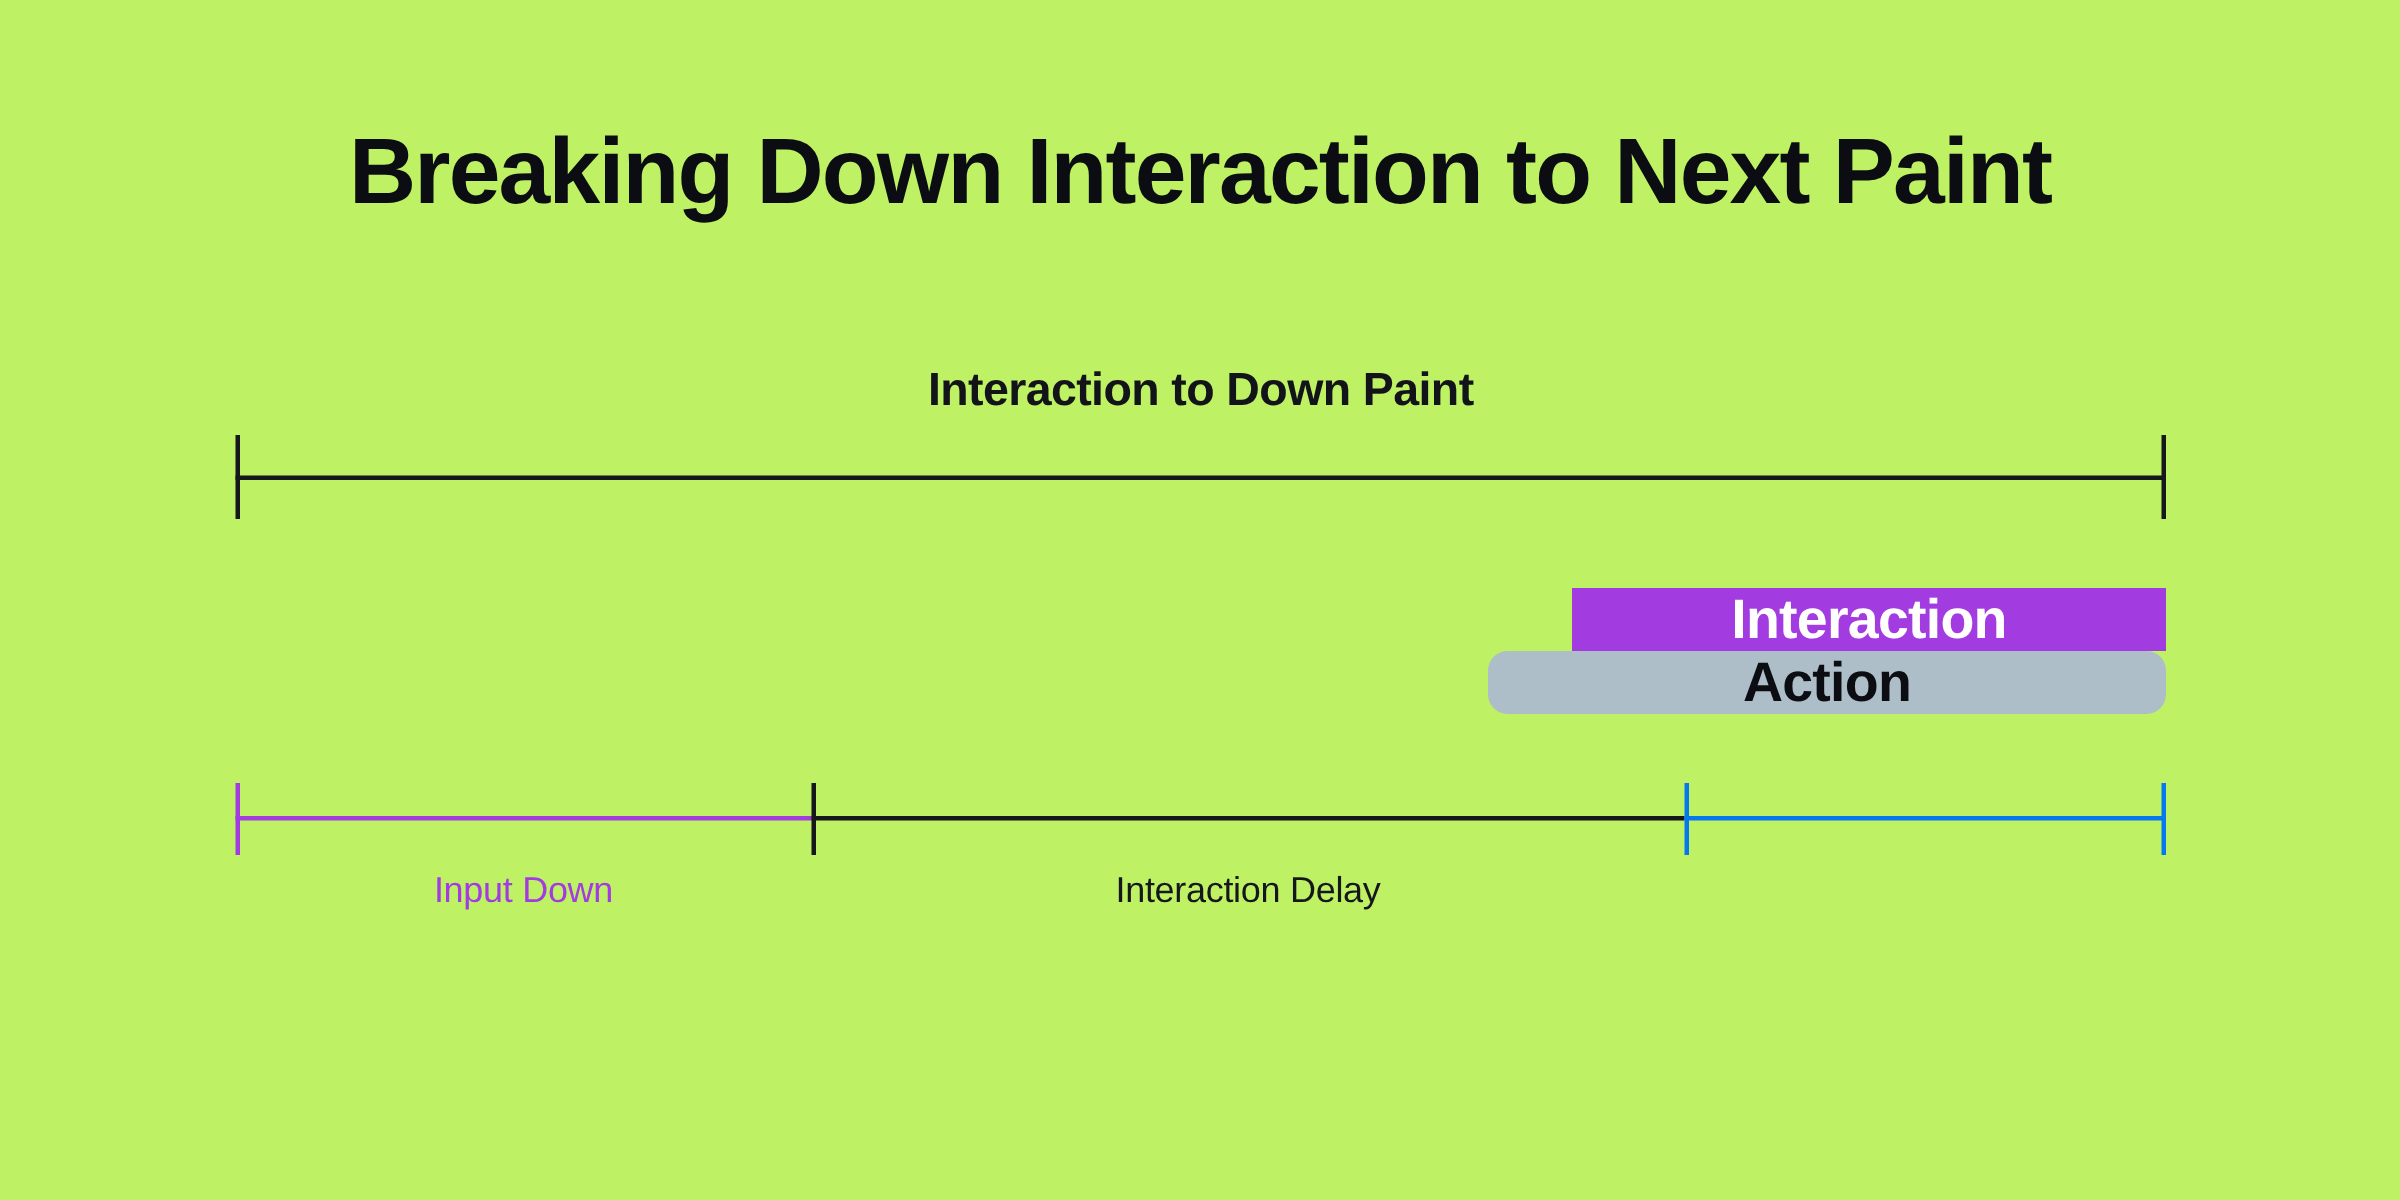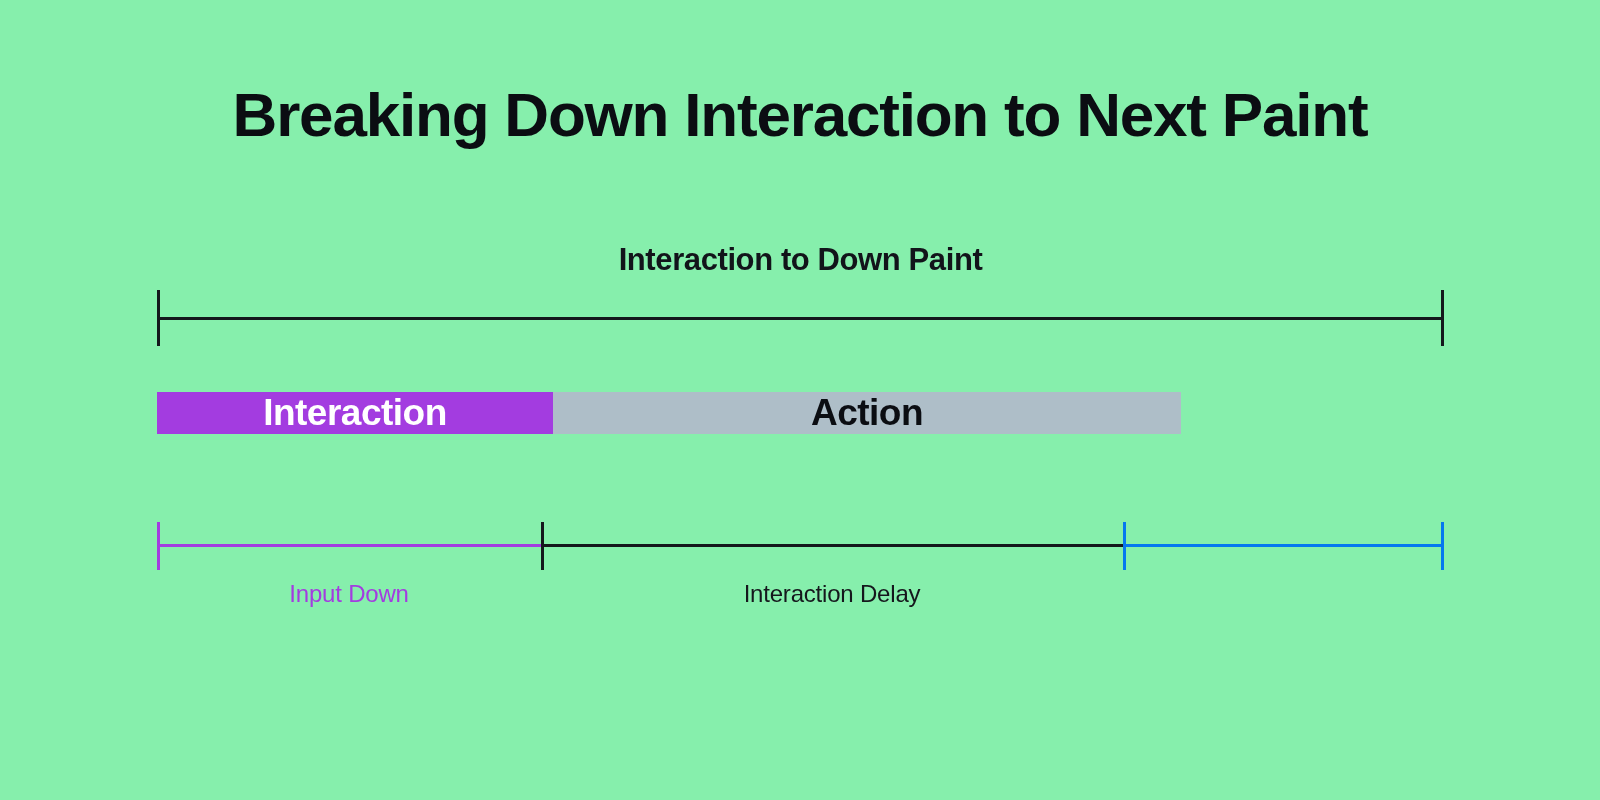--- a/index.html
+++ b/index.html
@@ -12,21 +12,21 @@
     height: 800px;
     background: #f4f5f9;
     font-family: "Liberation Sans", sans-serif;
     overflow: hidden;
   }
 
   #canvas {
     position: relative;
     width: 1600px;
     height: 800px;
-    background: #86efac;
+    background: #bef264;
   }
 
   
   #page-title {
     position: absolute;
     left: 0;
     top: 78px;
     width: 1600px;
     text-align: center;
     font-family: "Liberation Sans", sans-serif;
@@ -82,42 +82,43 @@
   }
 
   
   #phase-bar {
     position: absolute;
     left: 157px;
     top: 392px;
     width: 1287px;
     height: 86px;
     display: flex;
-    flex-direction: row;
-    align-items: flex-start;
+    flex-direction: column;
+    align-items: flex-end;
   }
   .phase-segment {
     display: flex;
     align-items: center;
     justify-content: center;
     font-weight: bold;
     font-size: 37px;
     letter-spacing: -0.5px;
     white-space: nowrap;
     overflow: hidden;
   }
   #segment-interaction {
     width: 396px;
     background: #a33ce0;
     color: #ffffff;
   }
   #segment-action {
-    width: 628px;
+    width: 452px;
     background: #aebec8;
     color: #0b0d12;
+    border-radius: 13px;
   }
   #segment-presentation {
     width: 321px;
     background: #0578ef;
     color: #ffffff;
   }
 
   
   #input-delay-line {
     left: 157px;

